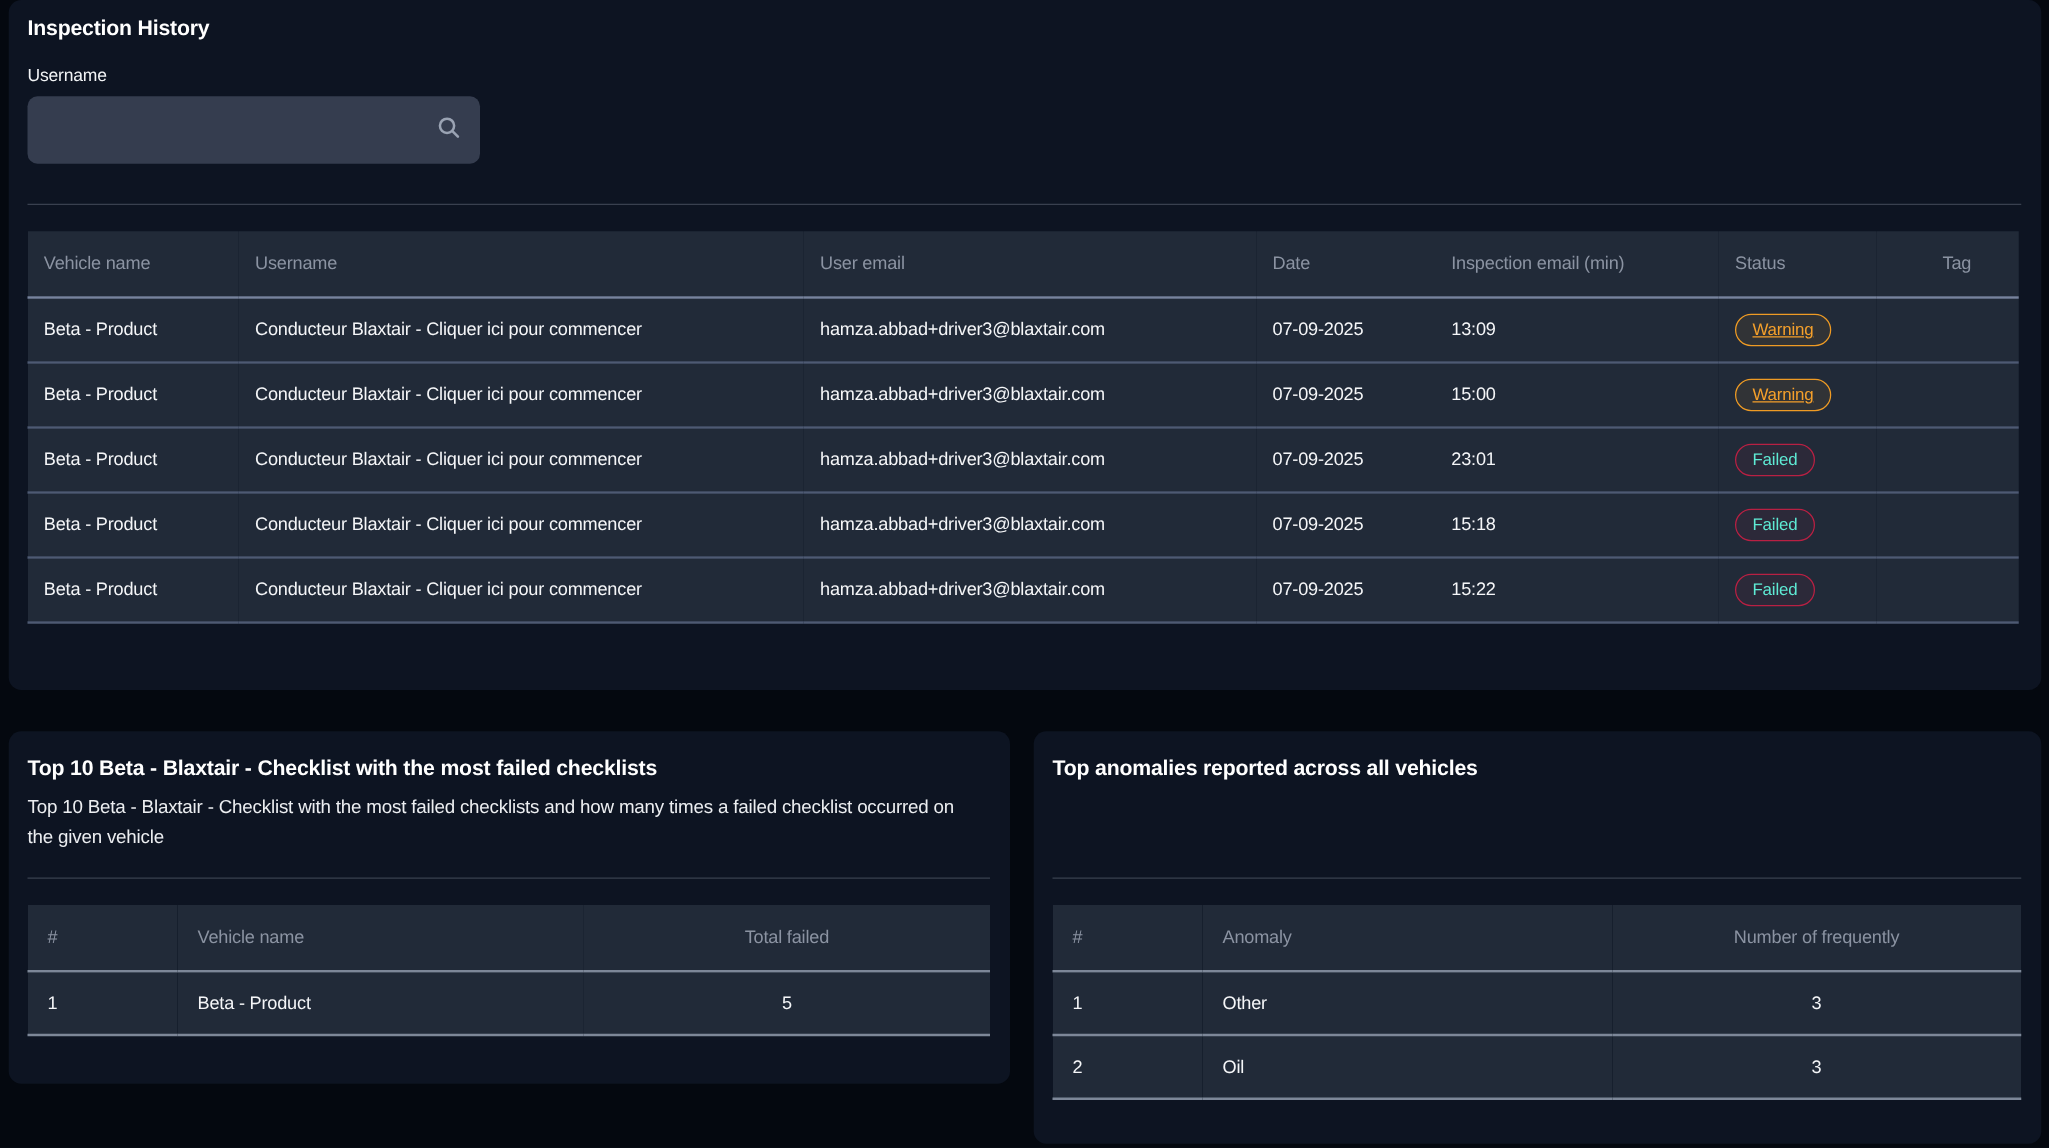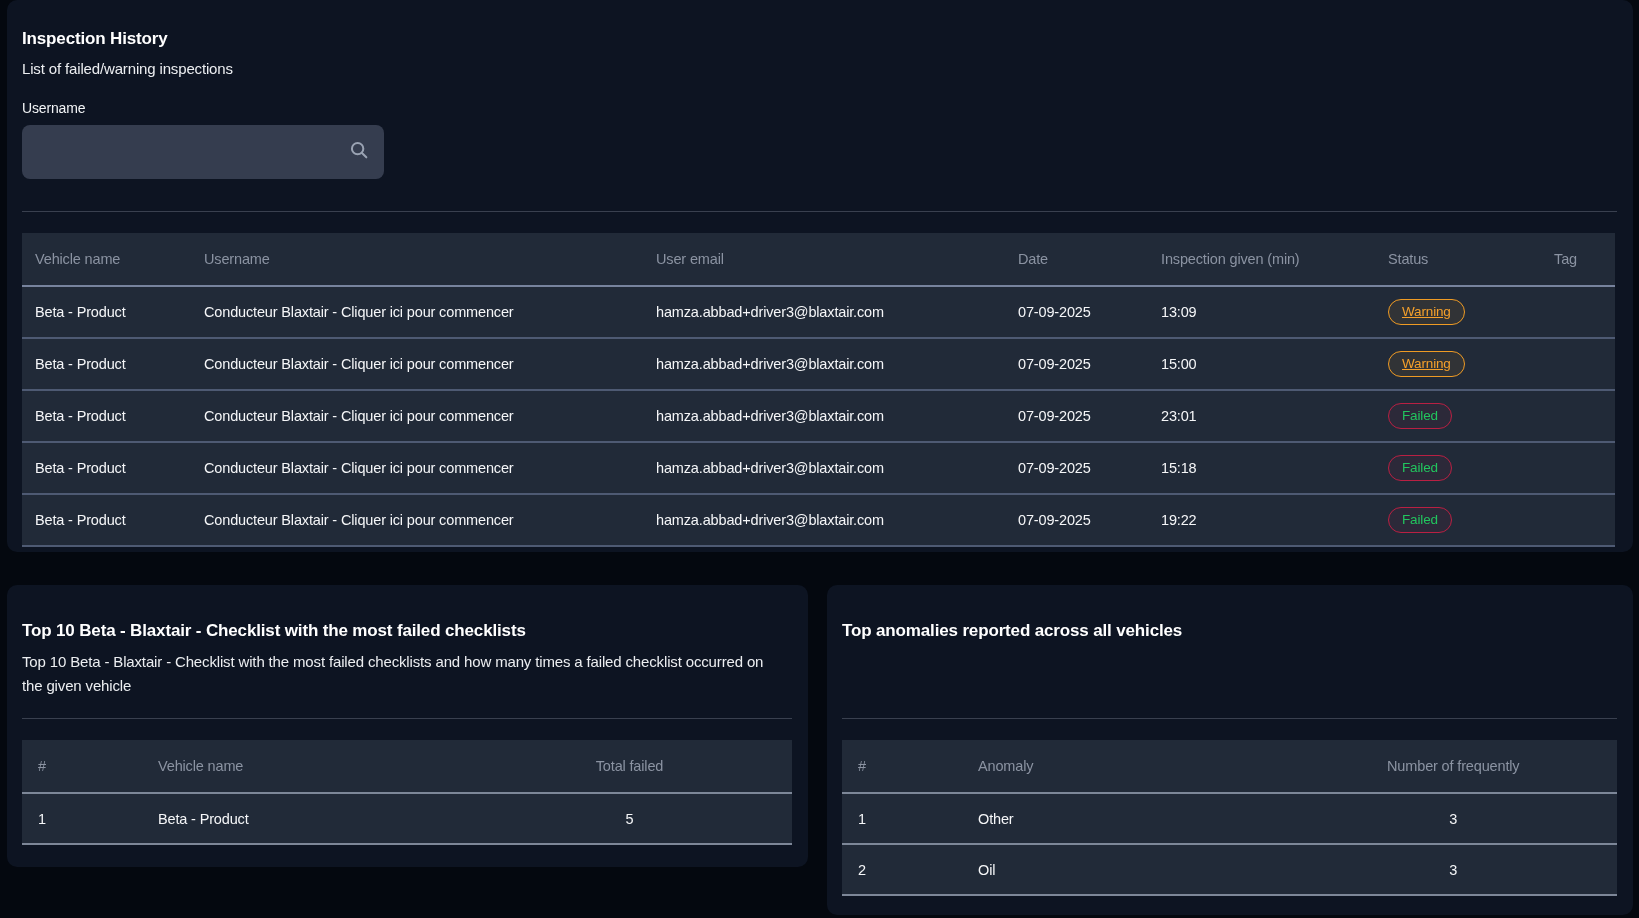--- a/index.html
+++ b/index.html
@@ -13,21 +13,21 @@
   }
   .panel {
     position: absolute;
     background: #0d1422;
     border-radius: 10px;
   }
   #top-panel   { left: 7px;   top: 0;     width: 1626px; height: 552px; }
   #bl-panel    { left: 7px;   top: 585px; width: 801px;  height: 282px; }
   #br-panel    { left: 827px; top: 585px; width: 806px;  height: 330px; }
 
-  .panel-pad { padding: 16px 16px 0 15px; }
+  .panel-pad { padding: 0 16px 0 15px; }
 
   .panel-title {
     color: #ffffff; font-size: 17px; font-weight: 700; line-height: 1.2;
   }
   .panel-subtitle {
     color: #eceef1; font-size: 15px; font-weight: 400; line-height: 1.6;
   }
   #top-panel .panel-title { padding-top: 13px; }
   #top-panel .panel-subtitle { margin-top: 8px; }
 
@@ -73,21 +73,21 @@
 
   .badge {
     display: inline-block;
     padding: 3px 13px;
     border-radius: 999px;
     font-size: 13.5px;
     line-height: 18px;
     border: 1.5px solid transparent;
   }
   .badge-warning { color: #f5a02b; border-color: #ef9b24; background: rgba(245,160,43,0.08); text-decoration: underline; }
-  .badge-failed  { color: #22c55e; border-color: #b92043; background: rgba(192,34,70,0.07); }
+  .badge-failed  { color: #5eead4; border-color: #b92043; background: rgba(192,34,70,0.07); }
 
   
   .mini-head { height: 117px; padding-top: 20px; }
   .mini-head .panel-subtitle { margin-top: 9px; max-width: 745px; }
   .mini-table { width: 100%; margin-top: 21px; }
   .mini-table th, .mini-table td {
     background: #212a38;
     font-size: 14.5px; font-weight: 400;
     text-align: left;
     padding: 0 8px 0 16px;
@@ -98,21 +98,20 @@
   .mini-table td { height: 51px; color: #f5f6f8; }
   .mini-table .col-rank { width: 120px; }
   .mini-table .col-value { text-align: center; padding-right: 16px; }
 </style>
 </head>
 <body>
 
 <section class="panel" id="top-panel">
   <div class="panel-pad">
     <h1 class="panel-title">Inspection History</h1>
-    <p class="panel-subtitle">List of failed/warning inspections</p>
 
     <label class="field-label">Username</label>
     <div class="search-box">
       <input type="text" value="" style="">
       <span>
         <svg width="22" height="22" viewBox="0 0 24 24" fill="none" stroke="#9aa3b3" stroke-width="2.2" stroke-linecap="round">
           <circle cx="10.5" cy="10.5" r="6.2"></circle>
           <line x1="15.2" y1="15.2" x2="20" y2="20"></line>
         </svg>
       </span>
@@ -129,21 +128,21 @@
           <col style="width:227px">
           <col style="width:126px">
           <col style="width:114px">
       </colgroup>
       <thead>
         <tr>
           <th>Vehicle name</th>
           <th>Username</th>
           <th>User email</th>
           <th>Date</th>
-          <th>Inspection given (min)</th>
+          <th>Inspection email (min)</th>
           <th>Status</th>
           <th class="col-tag">Tag</th>
         </tr>
       </thead>
       <tbody>
   <tr>
     <td>Beta - Product</td>
     <td>Conducteur Blaxtair - Cliquer ici pour commencer</td>
     <td>hamza.abbad+driver3@blaxtair.com</td>
     <td>07-09-2025</td>
@@ -188,21 +187,21 @@
       <span class="badge badge-failed">Failed</span>
     </td>
     <td class="col-tag"></td>
   </tr>
 
   <tr>
     <td>Beta - Product</td>
     <td>Conducteur Blaxtair - Cliquer ici pour commencer</td>
     <td>hamza.abbad+driver3@blaxtair.com</td>
     <td>07-09-2025</td>
-    <td>19:22</td>
+    <td>15:22</td>
     <td>
       <span class="badge badge-failed">Failed</span>
     </td>
     <td class="col-tag"></td>
   </tr>
 </tbody>
     </table>
   </div>
 </section>
 

